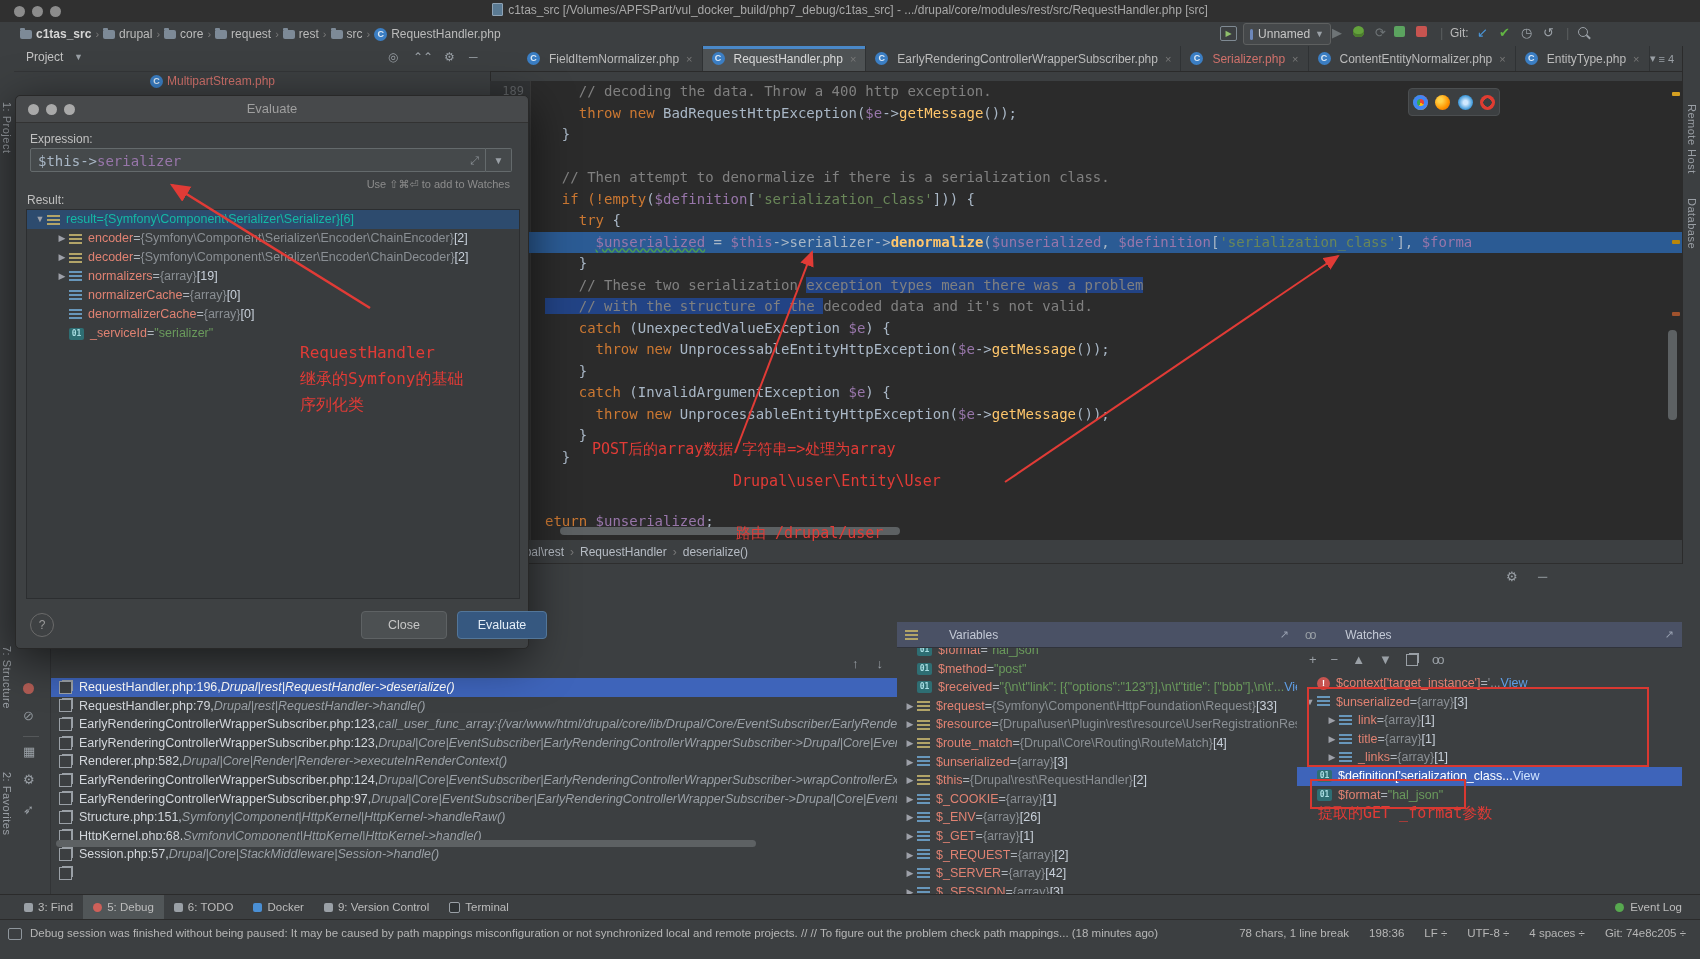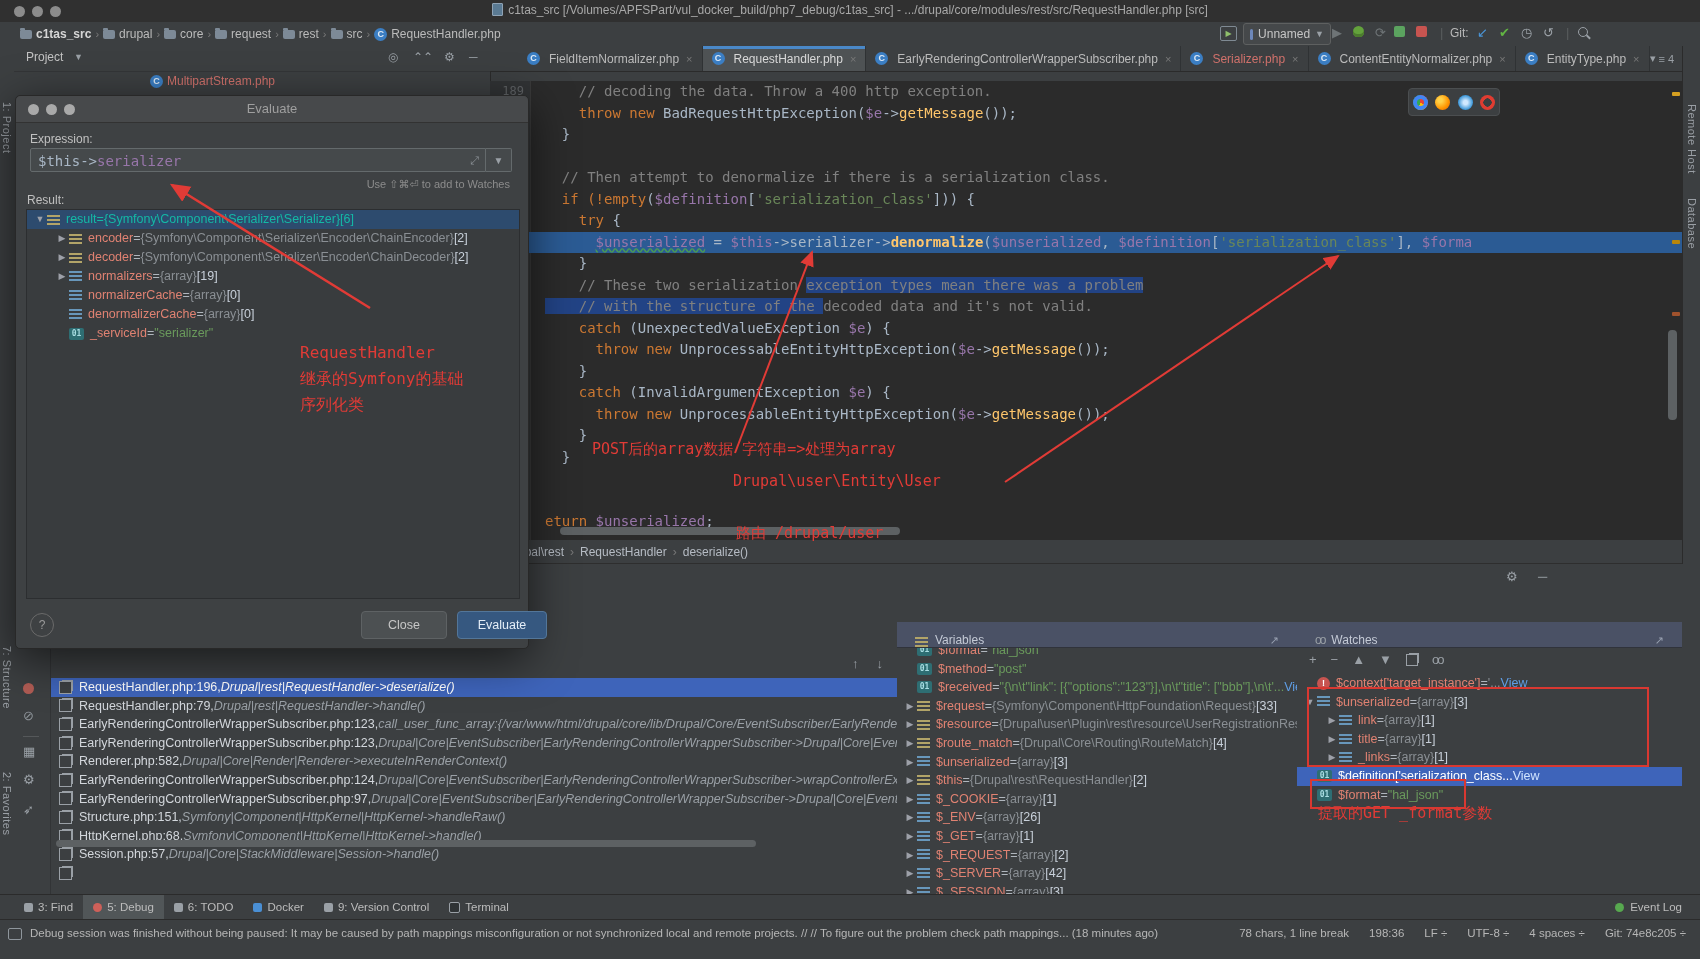--- a/index.html
+++ b/index.html
@@ -57,21 +57,21 @@
   .b-opera{background:radial-gradient(circle,#3c3f41 38%,#e03c31 40%);}
   .stripe-mark{position:absolute;width:8px;height:4px;border-radius:1px;}
   #ed-breadcrumb{left:490px;top:540px;width:1192px;height:24px;background:#3c3f41;border-bottom:1px solid #2e2e2e;font-size:12px;color:#b6bcc4;display:flex;align-items:center;padding-left:12px;box-sizing:border-box;}
   #ed-breadcrumb .sep{color:#777;margin:0 6px;}
   
   #dbgband{left:14px;top:564px;width:1686px;height:26px;background:#3c3f41;border-bottom:1px solid #333;}
   
   #debug{left:14px;top:590px;width:1686px;height:304px;background:#3c3f41;}
   #dbgstrip{position:absolute;left:0;top:0;width:36px;height:100%;border-right:1px solid #323436;}
   .dico{position:absolute;left:9px;font-size:13px;color:#9aa0a6;}
-  .hdr{position:absolute;top:32px;height:26px;background:#4a5165;border-bottom:1px solid #30333b;color:#c4cad6;font-size:12px;display:flex;align-items:flex-end;padding:0 18px;box-sizing:border-box;}
+  .hdr{position:absolute;top:32px;height:26px;background:#4a5165;border-bottom:1px solid #30333b;color:#c4cad6;font-size:12px;display:flex;align-items:center;padding:0 8px;box-sizing:border-box;gap:24px;}
   .hdr .flt{margin-left:auto;color:#98a0b0;font-size:11px;}
   .rows{position:absolute;font-size:12.5px;white-space:nowrap;overflow:hidden;}
   .drow{height:18.6px;line-height:18.6px;display:flex;align-items:center;padding-left:6px;}
   .drow.sel{background:#3e64ba;color:#fff;}
   .fico{display:inline-block;width:11px;height:11px;border:1px solid #9aa0a6;background:#3c3f41;box-shadow:2px -2px 0 -1px #9aa0a6;margin:0 7px 0 2px;flex:none;}
   .fp{color:#d3d7dc;} .fc{color:#9aa0a6;font-style:italic;}
   .drow.sel .fp,.drow.sel .fc{color:#fff;}
   .exp{width:14px;flex:none;color:#9da0a8;font-size:9px;text-align:center;}
   .vicon{flex:none;margin-right:6px;}
   .vicon.prim{width:15px;height:12px;background:#2e6e73;border-radius:2px;color:#a8dde2;font:bold 8px/12px "DejaVu Sans Mono",monospace;text-align:center;}

